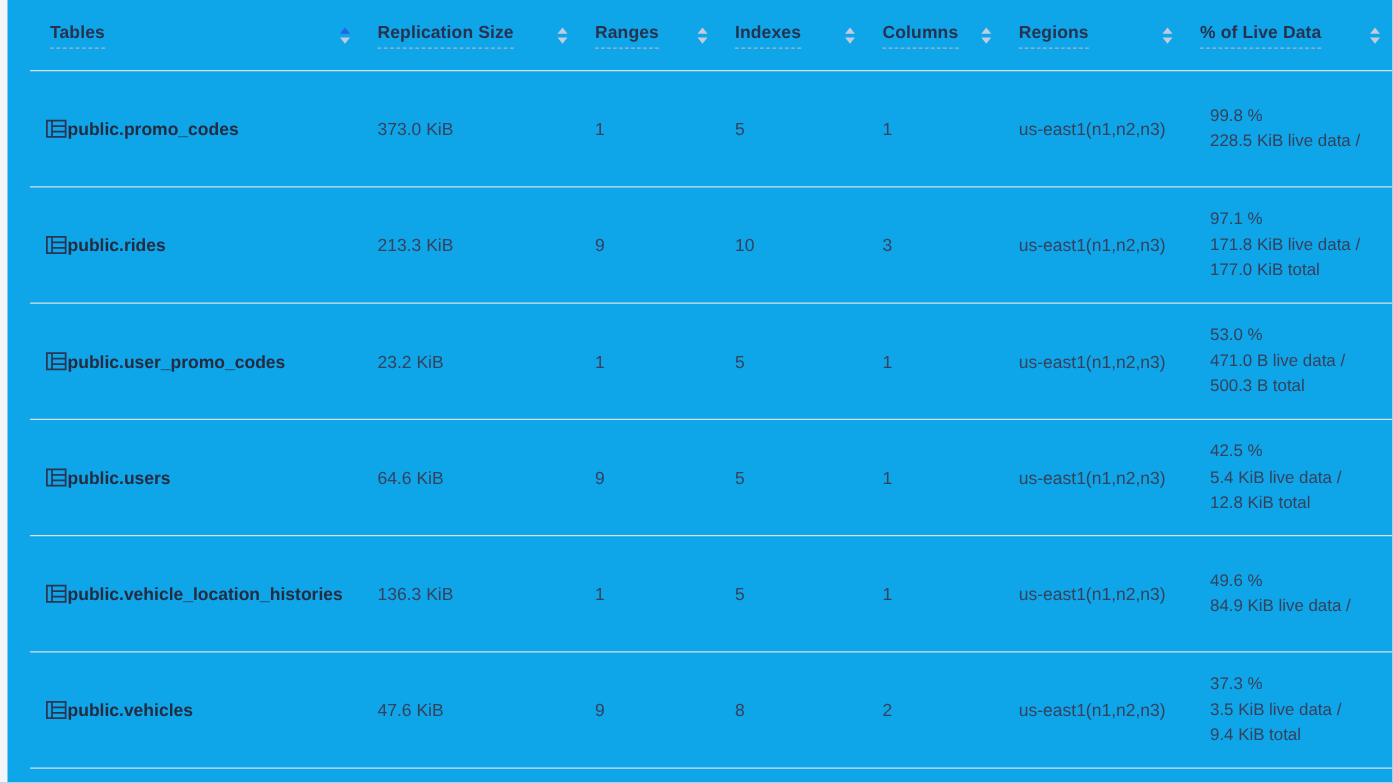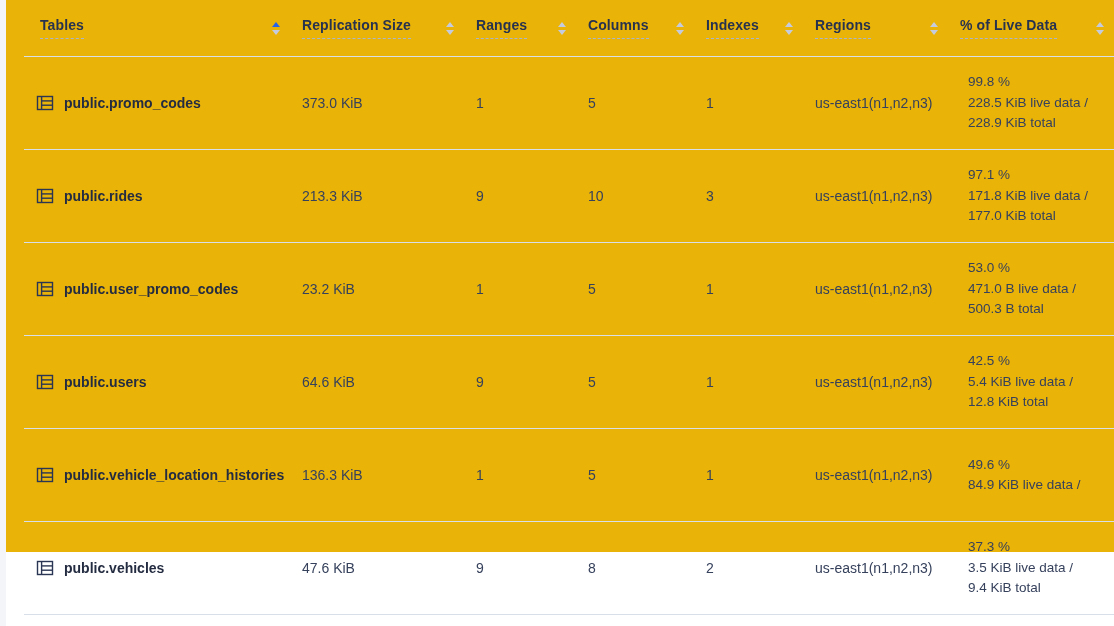--- a/index.html
+++ b/index.html
@@ -2,21 +2,21 @@
 <html><head>
 <meta charset="utf-8">
 <style>
   * { margin: 0; padding: 0; box-sizing: border-box; }
   html, body {
     width: 1114px; height: 626px;
     background: #ffffff;
     font-family: "Liberation Sans", sans-serif;
     overflow: hidden;
   }
-  .page { position: relative; width: 1114px; height: 552px; background: #eab308; }
+  .page { position: relative; width: 1114px; height: 626px; background: #0ea5e9; }
   .left-strip {
     position: absolute; left: 0; top: 0; width: 6px; height: 626px;
     background: #f3f5f9;
   }
   .table-wrap {
     position: absolute; left: 24px; top: 0; width: 1090px;
   }
   .grid-row {
     display: grid;
     grid-template-columns: 278px 174px 112px 118px 109px 145px 1fr;
@@ -57,21 +57,21 @@
   .tri-up.active { border-bottom-color: #2563eb; }
   
   .tr {
     height: 93px;
     border-bottom: 1px solid #d9dfe8;
   }
   .td {
     font-size: 14px; color: #36415c;
   }
   .name-cell {
-    display: flex; align-items: center; gap: 10px;
+    display: flex; align-items: center; 
     padding-left: 12px;
   }
   .tname {
     font-size: 14px; font-weight: 700; color: #242c41;
     cursor: pointer;
   }
   .ticon { display: inline-flex; width: 18px; height: 18px; }
   .ticon svg { width: 18px; height: 18px; }
   .live-cell {
     padding-left: 8px;
@@ -105,28 +105,28 @@
           </span>
       </div>
       <div class="th">
         <span class="th-label">Ranges</span>
         <span class="sort">
             <span class="tri-up"></span>
             <span class="tri-down"></span>
           </span>
       </div>
       <div class="th">
+        <span class="th-label">Indexes</span>
+        <span class="sort">
+            <span class="tri-up"></span>
+            <span class="tri-down"></span>
+          </span>
+      </div>
+      <div class="th">
         <span class="th-label">Columns</span>
-        <span class="sort">
-            <span class="tri-up"></span>
-            <span class="tri-down"></span>
-          </span>
-      </div>
-      <div class="th">
-        <span class="th-label">Indexes</span>
         <span class="sort">
             <span class="tri-up"></span>
             <span class="tri-down"></span>
           </span>
       </div>
       <div class="th">
         <span class="th-label">Regions</span>
         <span class="sort">
             <span class="tri-up"></span>
             <span class="tri-down"></span>
@@ -154,21 +154,20 @@
         <span class="tname">public.promo_codes</span>
       </div>
       <div class="td">373.0 KiB</div>
       <div class="td">1</div>
       <div class="td">5</div>
       <div class="td">1</div>
       <div class="td">us-east1(n1,n2,n3)</div>
       <div class="td live-cell">
         <div class="pct">99.8 %</div>
         <div>228.5 KiB live data /</div>
-        <div>228.9 KiB total</div>
       </div>
     </div>
 
     <div class="grid-row tr">
       <div class="td name-cell">
         <span class="ticon">
           <svg viewBox="0 0 18 18" fill="none" stroke="#2b3654" stroke-width="1.4">
             <rect x="1.5" y="2.5" width="15" height="13"></rect>
             <line x1="5.6" y1="2.5" x2="5.6" y2="15.5"></line>
             <line x1="5.6" y1="6.9" x2="16.5" y2="6.9"></line>

